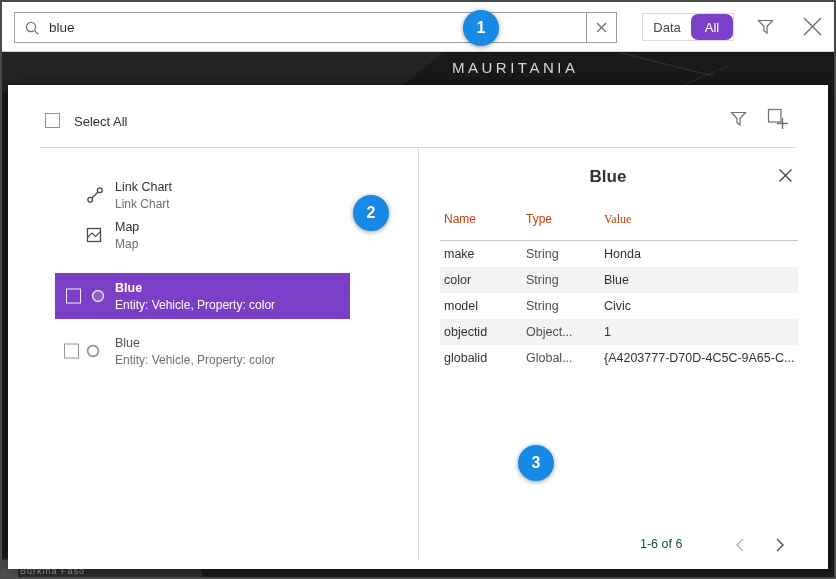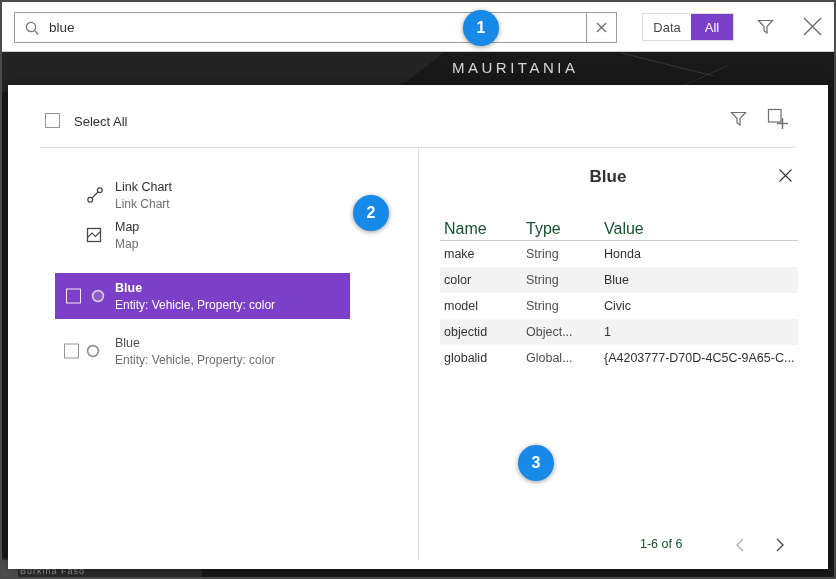--- a/index.html
+++ b/index.html
@@ -17,21 +17,21 @@
   .map-patch-corner { position:absolute; left:0; top:558px; width:16px; height:21px; background:#505050; }
   .map-label-faso { position:absolute; left:18px; top:564px; font-size:9px; letter-spacing:1px; color:#9a9a9a; white-space:nowrap; }
 
   
   .topbar { position:absolute; left:0; top:0; width:832px; height:50px; background:#fff; border-bottom:1px solid #cfcfcf; z-index:5; }
   .search-box { position:absolute; left:12px; top:10px; width:573px; height:31px; border:1px solid #9b9b9b; display:flex; align-items:center; padding:0 9px; gap:9px; background:#fff; }
   .search-input { border:none; outline:none; flex:1; font-size:13.5px; color:#323232; font-family:inherit; background:transparent; }
   .clear-btn { position:absolute; left:584px; top:10px; width:31px; height:31px; border:1px solid #9b9b9b; display:flex; align-items:center; justify-content:center; background:#fff; cursor:pointer; }
   .segmented { position:absolute; left:640px; top:11px; height:28px; display:flex; border:1px solid #dcdcdc; }
   .seg-data { width:48px; display:flex; align-items:center; justify-content:center; font-size:13px; color:#4a4a4a; background:#fff; cursor:pointer; }
-  .seg-all { width:42px; display:flex; align-items:center; justify-content:center; font-size:13px; color:#fff; background:var(--accent-purple,#7b3fc8); cursor:pointer; }
+  .seg-all { width:42px; display:flex; align-items:center; justify-content:center; font-size:13px; color:#fff; background:var(--accent-purple,#7b3fc8); cursor:pointer;border-radius:7px; }
   .topbar-filter { position:absolute; left:755px; top:17px; cursor:pointer; }
   .topbar-close { position:absolute; left:800px; top:14px; cursor:pointer; }
 
   
   .panel { position:absolute; left:6px; top:83px; width:820px; height:484px; background:#fff; box-shadow:0 0 12px rgba(0,0,0,.45); z-index:4; }
   .select-all-checkbox { position:absolute; left:37px; top:28px; width:15px; height:15px; border:1px solid #949494; background:#fff; cursor:pointer; }
   .select-all-label { position:absolute; left:66px; top:29px; font-size:13px; color:#323232;text-align:center; }
   .panel-filter { position:absolute; left:722px; top:26px; cursor:pointer; }
   .panel-add { position:absolute; left:759px; top:23px; cursor:pointer; }
   .h-divider { position:absolute; left:32px; top:62px; width:756px; height:1px; background:#dcdcdc; }
@@ -51,23 +51,23 @@
   .item-selected .li-icon { left:36px; }
   .item-selected .li-text { left:60px; }
   .item-selected .li-title { color:#fff; font-weight:bold; }
   .item-selected .li-sub { color:#fff; }
   .item-4 { top:244px; height:44px; }
   .item-4 .li-title { color:#4f4f4f; }
 
   
   .detail-title { position:absolute; left:410px; top:82px; width:380px; text-align:center; font-size:17px; font-weight:bold; color:#323232; }
   .detail-close { position:absolute; left:770px; top:83px; cursor:pointer; }
-  .thead { position:absolute; left:432px; top:135px; width:358px; height:20px; font-size:16px; color:#14532d; }
+  .thead { position:absolute; left:432px; top:127px; width:358px; height:20px; font-size:12px; color:#c2410c; }
   .thead span { position:absolute; top:0; white-space:nowrap; }
-  .th-name { left:4px; }  .th-type { left:86px; }  .th-value { left:164px; }
+  .th-name { left:4px; }  .th-type { left:86px; }  .th-value { left:164px;font-family:Liberation Serif, serif; }
   .thead-line { position:absolute; left:432px; top:155px; width:358px; height:1px; background:#c9c9c9; }
   .trows { position:absolute; left:432px; top:156px; width:358px; }
   .trow { height:26px; position:relative; font-size:12.5px; color:#323232; }
   .trow:nth-child(even) { background:#f3f3f3; }
   .trow span { position:absolute; top:50%; transform:translateY(-50%); white-space:nowrap; }
   .td-name { left:4px; }
   .td-type { left:86px; color:#4f4f4f; }
   .td-value { left:164px; max-width:192px; overflow:hidden; }
 
   .pagination-label { position:absolute; left:632px; top:452px; font-size:12.5px; color:#14532d; }

